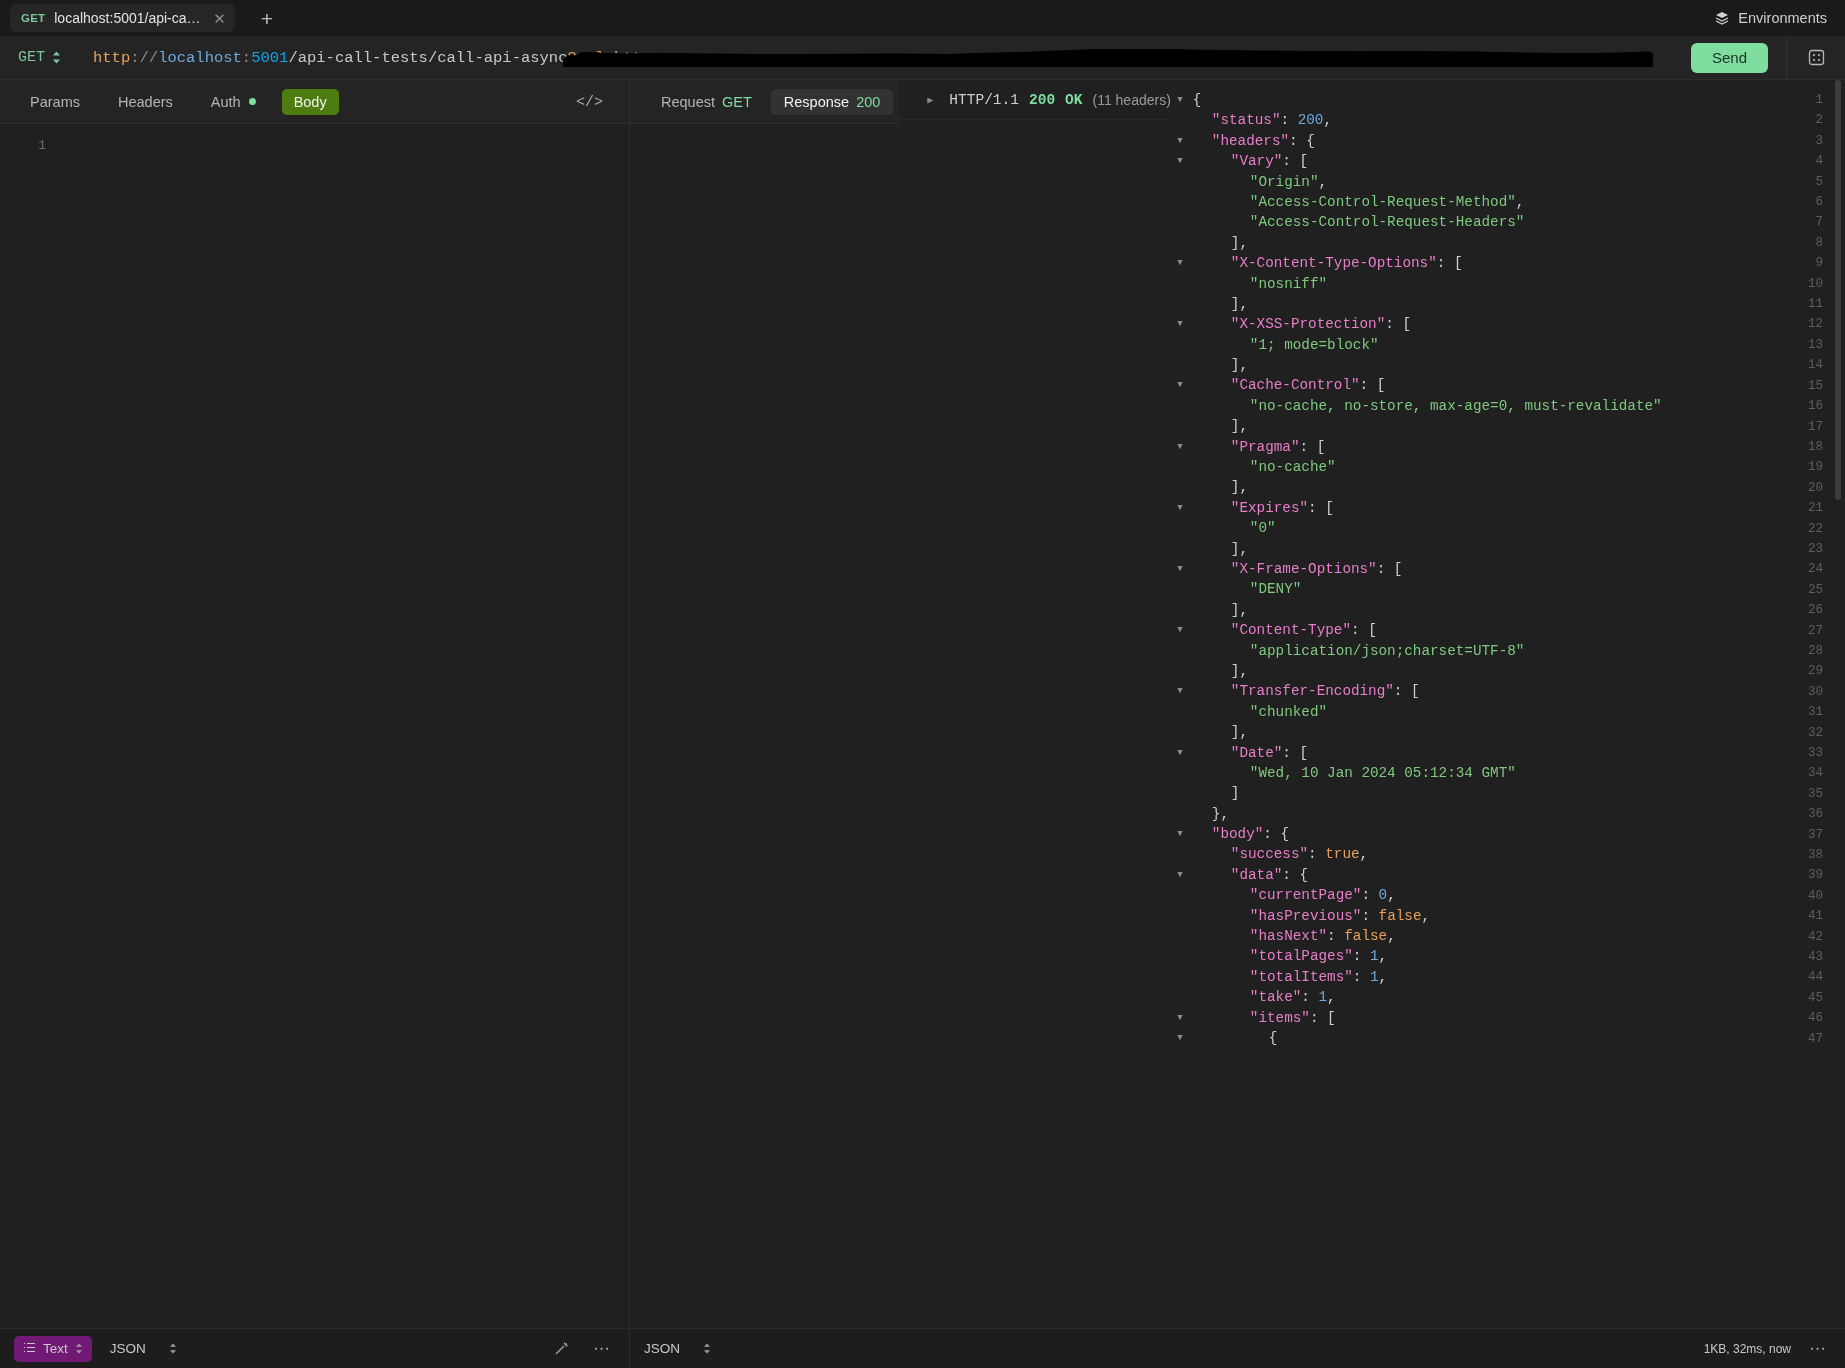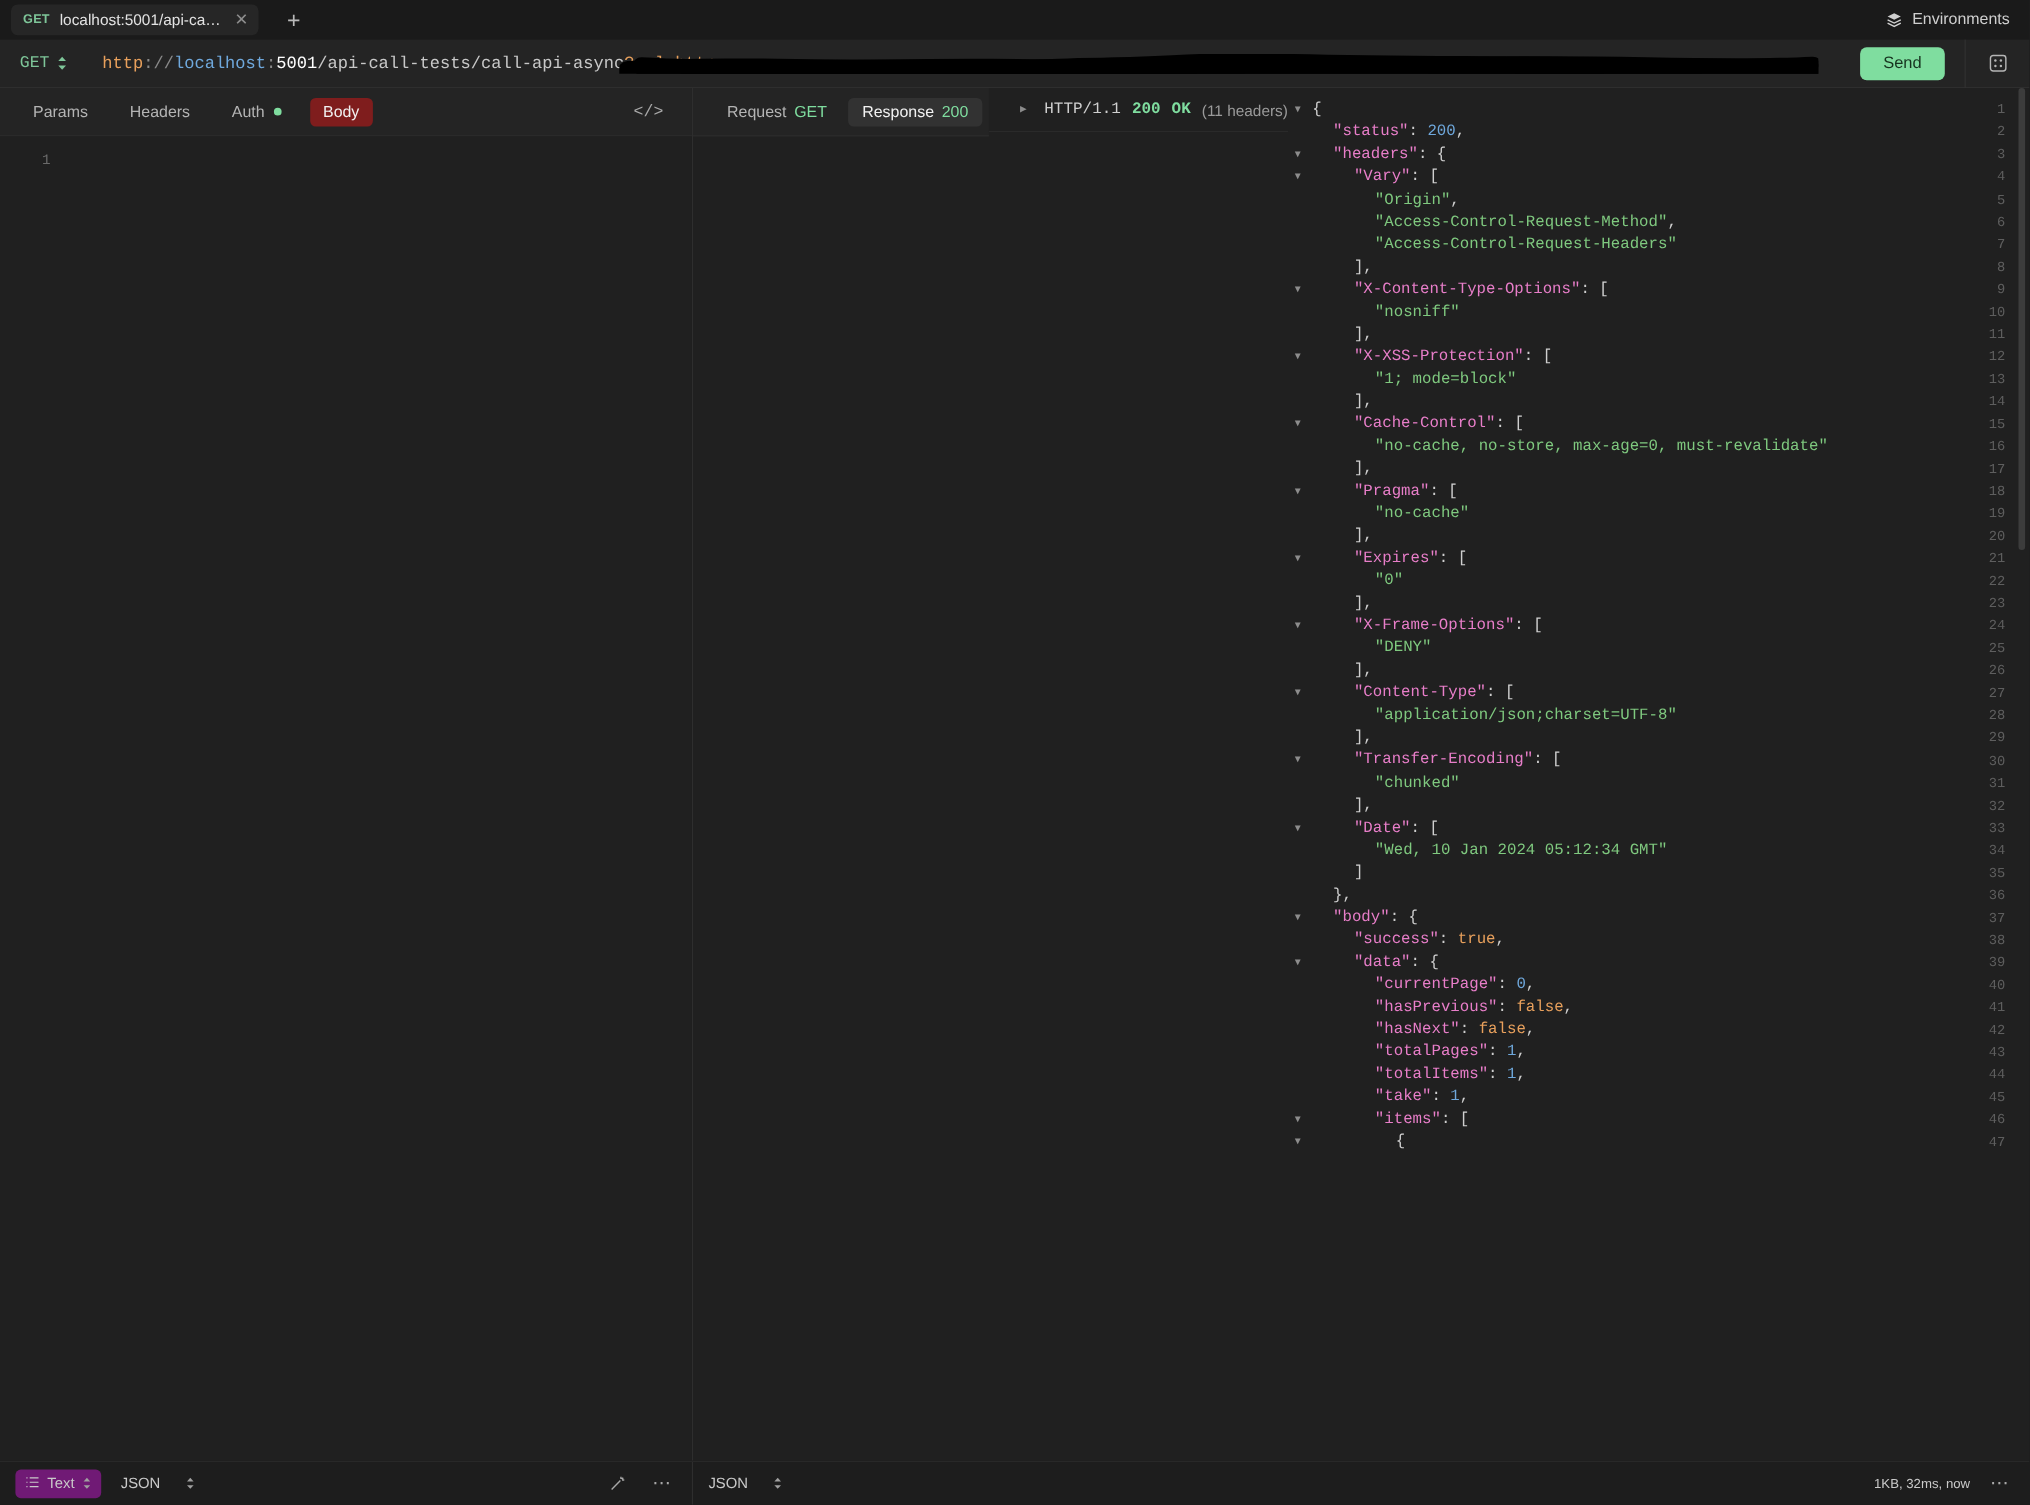--- a/index.html
+++ b/index.html
@@ -85,21 +85,21 @@
     font-size:15.5px;
     white-space:nowrap;
     letter-spacing:0px;
     position:relative;
     flex:1 1 auto;
     overflow:hidden;
   }
   .u-scheme { color:#e8a05c; }
   .u-punct  { color:#8a8a8a; }
   .u-host   { color:#6fa8dc; }
-  .u-port   { color:#ffffff;text-align:center; }
+  .u-port   { color:#0ea5e9;text-align:center; }
   .u-path   { color:#c8c8c8; }
   .u-query  { color:#e8a05c; }
   .u-val    { color:#e8a05c; }
   
   .redact {
     position:absolute;
     left:470px; top:-4px;
     width:1090px; height:30px;
     pointer-events:none;
   }
@@ -148,21 +148,21 @@
     border-bottom:1px solid #2e2e2e;
     position:relative;
   }
   .tabstrip .tabitem {
     font-size:14.5px; color:#b4b4b4;
     padding:5px 12px; border-radius:5px;
     cursor:pointer; display:flex; align-items:center; gap:8px;
     margin-right:14px;
   }
   .tabstrip .tabitem.active {
-    background:#7f1d1d; color:#f2f2f2;
+    background:#4d7c0f; color:#f2f2f2;
   }
   .dot-green {
     width:7px; height:7px; border-radius:50%;
     background:#7fdd9f; display:inline-block;
   }
   .codeicon {
     position:absolute; right:26px; top:50%;
     transform:translateY(-50%);
     color:#a8a8a8; font-size:15px;
     font-family:"Liberation Mono", monospace;

